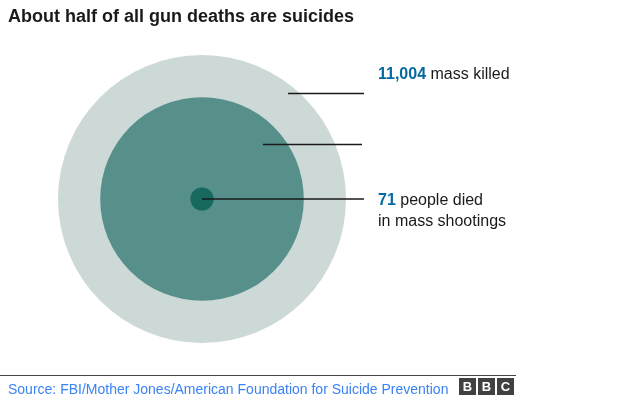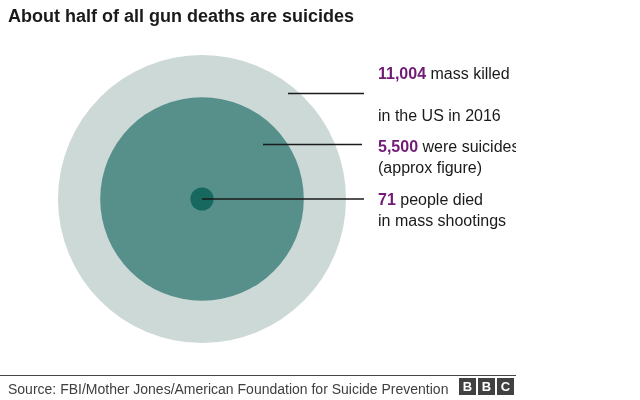--- a/index.html
+++ b/index.html
@@ -9,31 +9,31 @@
   }
   .title{
     position:absolute;left:8px;top:4px;margin:0;
     font-size:18px;line-height:24px;font-weight:700;color:#1a1a1a;
   }
   .chart-svg{position:absolute;left:0;top:0;}
   .ann{
     position:absolute;left:378px;
     font-size:16px;line-height:21px;color:#1a1a1a;white-space:nowrap;
   }
-  .ann .num{font-weight:700;color:#701a75;}
+  .ann .num{font-weight:700;color:#0369a1;}
   .ann-total{top:63px;}
   .ann-suicides{top:136px;}
   .ann-mass{top:189px;}
   .footer-rule{
     position:absolute;left:0;top:375px;width:640px;height:1px;
     background:#454545;
   }
   .source{
     position:absolute;left:8px;top:380px;
-    font-size:14px;line-height:18px;color:#404040;white-space:nowrap;
+    font-size:14px;line-height:18px;color:#3b82f6;white-space:nowrap;
   }
   .bbc-logo{
     position:absolute;right:2px;top:378px;
     display:flex;gap:2px;
   }
   .bbc-block{
     width:17px;height:17px;background:#414141;color:#ffffff;
     display:flex;align-items:center;justify-content:center;
     font-size:13px;font-weight:700;line-height:17px;
   }
@@ -51,28 +51,22 @@
       <circle cx="202" cy="199" r="11.6" fill="#17695f"></circle>
       <line x1="288" x2="364" y1="93.5" y2="93.5" stroke="#1a1a1a" stroke-width="1.5"></line>
       <line x1="263" x2="362" y1="144.5" y2="144.5" stroke="#1a1a1a" stroke-width="1.5"></line>
       <line x1="202" x2="364" y1="199" y2="199" stroke="#1a1a1a" stroke-width="1.5"></line>
     </svg>
 
   <div class="ann ann-total">
     <span class="num">11,004</span>
     <span>mass killed</span><br>
     <br>
-    <span>in the US in 2016</span>
   </div>
 
-  <div class="ann ann-suicides">
-    <span class="num">5,500</span>
-    <span>were suicides</span><br>
-    <span>(approx figure)</span>
-  </div>
 
   <div class="ann ann-mass">
     <span class="num">71</span>
     <span>people died</span><br>
     <span>in mass shootings</span>
   </div>
 
   <div class="footer-rule"></div>
 
   <div class="source">Source: FBI/Mother Jones/American Foundation for Suicide Prevention</div>

